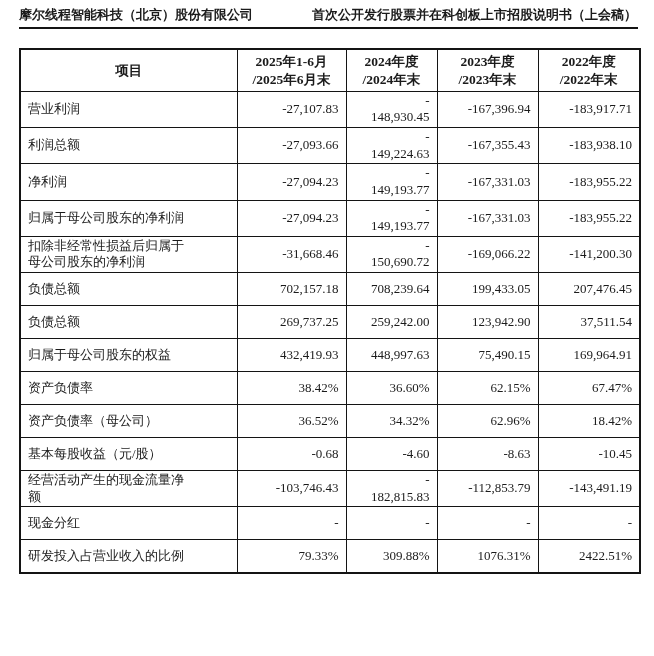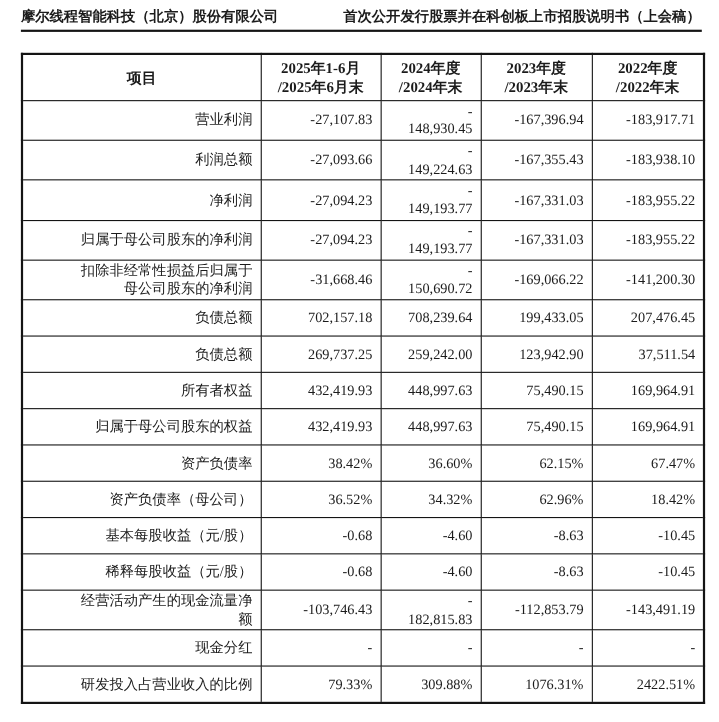--- a/index.html
+++ b/index.html
@@ -46,21 +46,21 @@
     overflow: hidden;
   }
   .fin-table thead tr { height: 42px; }
   .fin-table tbody tr { height: 33px; }
   .fin-table thead th {
     font-weight: bold;
     text-align: center;
     font-size: 13.5px;
     line-height: 1.3;
   }
-  .label-cell  { text-align: right; }
+  .label-cell  { text-align: left; }
   .value-cell  { text-align: right; }
 </style>
 </head>
 <body>
 
 <div class="page-header">
   <span>摩尔线程智能科技（北京）股份有限公司</span>
   <span>首次公开发行股票并在科创板上市招股说明书（上会稿）</span>
 </div>
 <div class="header-rule"></div>
@@ -136,27 +136,20 @@
         <td class="value-cell">207,476.45</td>
       </tr>
       <tr>
         <td class="label-cell">负债总额</td>
         <td class="value-cell">269,737.25</td>
         <td class="value-cell">259,242.00</td>
         <td class="value-cell">123,942.90</td>
         <td class="value-cell">37,511.54</td>
       </tr>
       <tr>
-        <td class="label-cell">所有者权益</td>
-        <td class="value-cell">432,419.93</td>
-        <td class="value-cell">448,997.63</td>
-        <td class="value-cell">75,490.15</td>
-        <td class="value-cell">169,964.91</td>
-      </tr>
-      <tr>
         <td class="label-cell">归属于母公司股东的权益</td>
         <td class="value-cell">432,419.93</td>
         <td class="value-cell">448,997.63</td>
         <td class="value-cell">75,490.15</td>
         <td class="value-cell">169,964.91</td>
       </tr>
       <tr>
         <td class="label-cell">资产负债率</td>
         <td class="value-cell">38.42%</td>
         <td class="value-cell">36.60%</td>
@@ -165,27 +158,20 @@
       </tr>
       <tr>
         <td class="label-cell">资产负债率（母公司）</td>
         <td class="value-cell">36.52%</td>
         <td class="value-cell">34.32%</td>
         <td class="value-cell">62.96%</td>
         <td class="value-cell">18.42%</td>
       </tr>
       <tr>
         <td class="label-cell">基本每股收益（元/股）</td>
-        <td class="value-cell">-0.68</td>
-        <td class="value-cell">-4.60</td>
-        <td class="value-cell">-8.63</td>
-        <td class="value-cell">-10.45</td>
-      </tr>
-      <tr>
-        <td class="label-cell">稀释每股收益（元/股）</td>
         <td class="value-cell">-0.68</td>
         <td class="value-cell">-4.60</td>
         <td class="value-cell">-8.63</td>
         <td class="value-cell">-10.45</td>
       </tr>
       <tr>
         <td class="label-cell">经营活动产生的现金流量净
 额</td>
         <td class="value-cell">-103,746.43</td>
         <td class="value-cell">-

